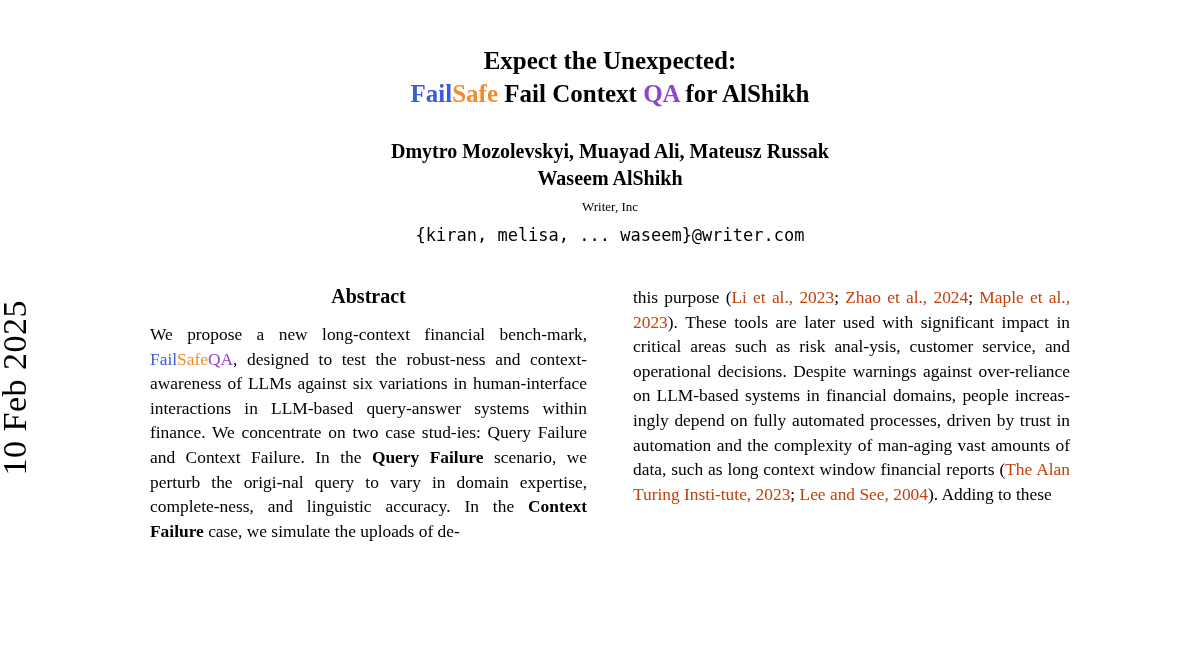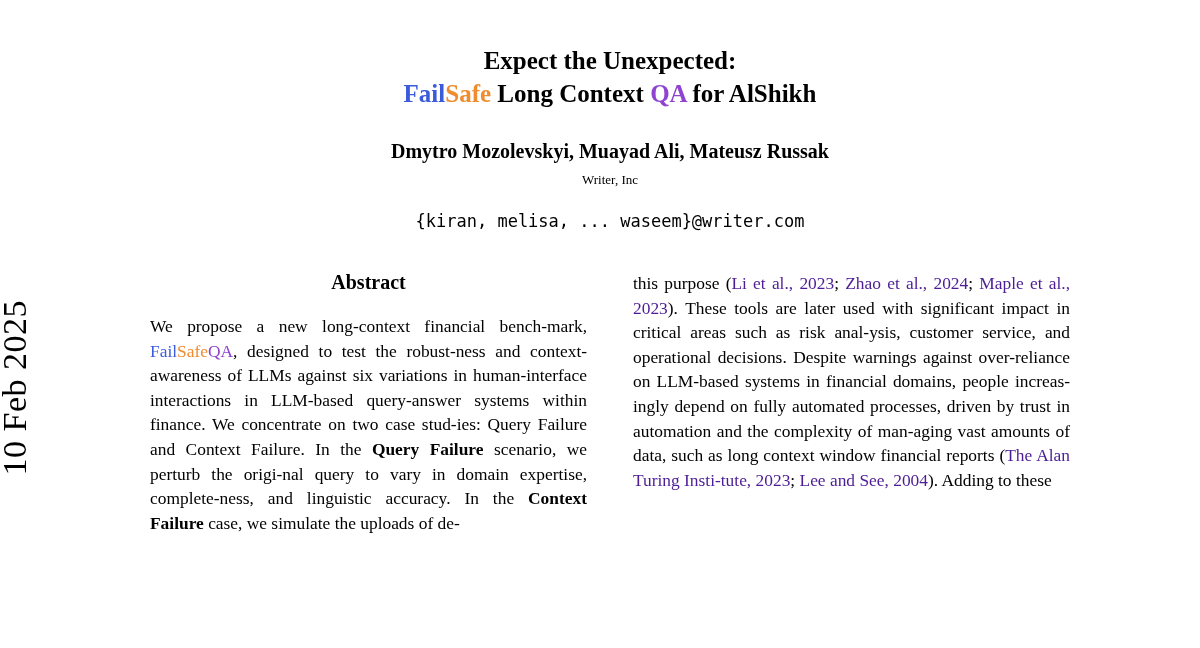--- a/index.html
+++ b/index.html
@@ -64,67 +64,68 @@
   .affil {
     font-size: 13px;
     line-height: 26px;
     margin-top: 2px;
     font-weight: normal;
   }
   .email {
     font-family: "DejaVu Sans Mono", monospace;
     font-size: 17px;
     line-height: 24px;
-    margin-top: 16px;
+    margin-top: 3px;
   }
 
   .columns {
     display: flex;
     margin-top: 38px;
     gap: 46px;
   }
   .col {
     width: 437px;
   }
   .col-left { }
   .col-right { padding-top: 0; }
 
   .abstract-head {
     text-align: center;
     font-size: 20px;
     font-weight: bold;
-    margin-bottom: 20px;
+    margin-bottom: 14px;
   }
   p.body {
     font-size: 17.4px;
     line-height: 24.6px;
     text-align: justify;
     margin: 0;
     hyphens: auto;
   }
-  .cite { color: #4c1d95; }
+  .cite { color: #c2410c; }
   .b { font-weight: bold; }
   .fs-fail { color: #3b5bdb; }
   .fs-safe { color: #f08c2e; }
   .fs-qa { color: #8e44d0; }
 </style>
 </head>
 <body>
 
 <div class="side-stamp">10 Feb 2025</div>
 
 <div class="page">
 
   <div class="title-block">
     <div class="title-line">Expect the Unexpected:</div>
-    <div class="title-line"><span class="t-fail">Fail</span><span class="t-safe">Safe</span><span> Long Context </span><span class="t-qa">QA</span><span> for AlShikh</span></div>
+    <div class="title-line"><span class="t-fail">Fail</span><span class="t-safe">Safe</span><span> Fail Context </span><span class="t-qa">QA</span><span> for AlShikh</span></div>
   </div>
 
   <div class="authors">
     <div class="author-line">Dmytro Mozolevskyi, Muayad Ali, Mateusz Russak</div>
+    <div class="author-line">Waseem AlShikh</div>
     <div class="affil">Writer, Inc</div>
     <div class="email">{kiran, melisa, ... waseem}@writer.com</div>
   </div>
 
   <div class="columns">
 
     <div class="col col-left">
       <div class="abstract-head">Abstract</div>
       <p class="body"><span>We propose a new long-context financial bench-mark, </span><span class="fs-fail">Fail</span><span class="fs-safe">Safe</span><span class="fs-qa">QA</span><span>, designed to test the robust-ness and context-awareness of LLMs against six variations in human-interface interactions in LLM-based query-answer systems within finance. We concentrate on two case stud-ies: Query Failure and Context Failure. In the </span><span class="b">Query Failure</span><span> scenario, we perturb the origi-nal query to vary in domain expertise, complete-ness, and linguistic accuracy. In the </span><span class="b">Context Failure</span><span> case, we simulate the uploads of de-</span></p>
     </div>

